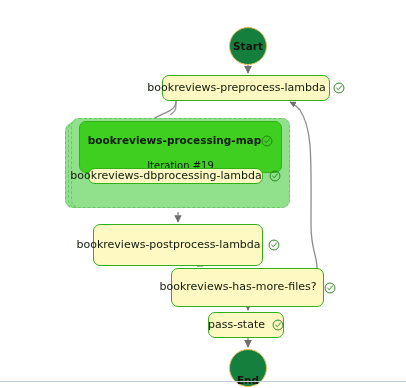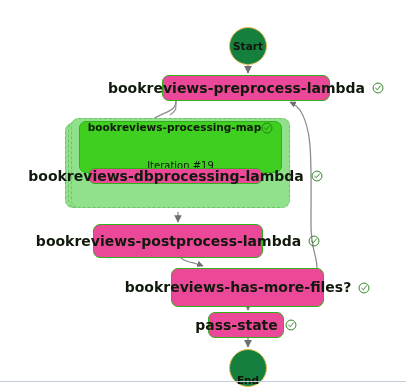--- a/index.html
+++ b/index.html
@@ -44,50 +44,49 @@
     font-weight: bold;
     color: #14140f;
     box-sizing: border-box;
   }
   #start-node { left: 229px; top: 27px; }
   #end-node   { left: 229px; top: 349px; align-items: flex-end; }
 
   
   .node {
     position: absolute;
-    background: #ec4899;
+    background: #fef9c3;
     border: 1px solid #31b018;
     border-radius: 7px;
     box-sizing: border-box;
     display: flex;
     align-items: center;
     justify-content: center;
     padding: 0 9px;
     color: #101a0c;
-    font-size: 14px;
+    font-size: 11px;
     white-space: nowrap;
-    font-weight: bold;
   }
   .node .lbl {
     line-height: 1.15;
   }
   .node .check {
     margin-left: 7px;
     flex: 0 0 auto;
     display: block;
   }
 
   #preprocess-node {
     left: 162px; top: 75px; width: 168px; height: 26px;
   }
   #dbprocessing-node {
     left: 88px; top: 168px; width: 175px; height: 16px; text-align: center;
   }
   #postprocess-node {
-    left: 93px; top: 224px; width: 170px; height: 34px;
+    left: 93px; top: 224px; width: 170px; height: 42px;
   }
   #hasmorefiles-node {
     left: 171px; top: 268px; width: 153px; height: 39px;
   }
   #passstate-node {
     left: 208px; top: 312px; width: 76px; height: 26px;
   }
 
   
   #map-container {
@@ -110,21 +109,21 @@
     position: absolute;
     left: 14px; top: 3px;
     width: 203px; height: 52px;
     background: #3ecf21;
     border: 1px solid #31b018;
     border-radius: 7px;
     box-sizing: border-box;
     display: flex;
     flex-direction: column;
     align-items: center;
-    justify-content: space-between;
+    justify-content: flex-end;
     color: #101a0c;
     white-space: nowrap;
   }
   #map-header-node .maprow {
     display: flex;
     align-items: center;
     justify-content: center;
   }
   #map-header-node .map-title {
     font-size: 10.5px;

